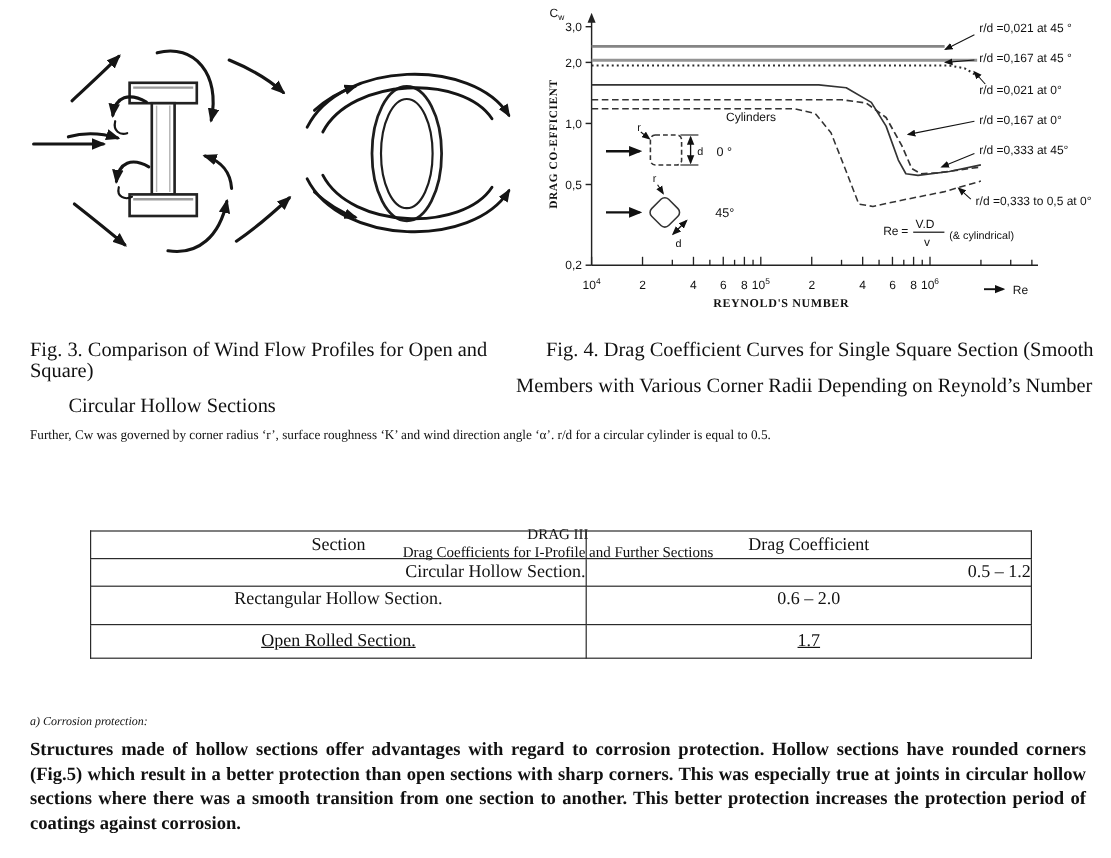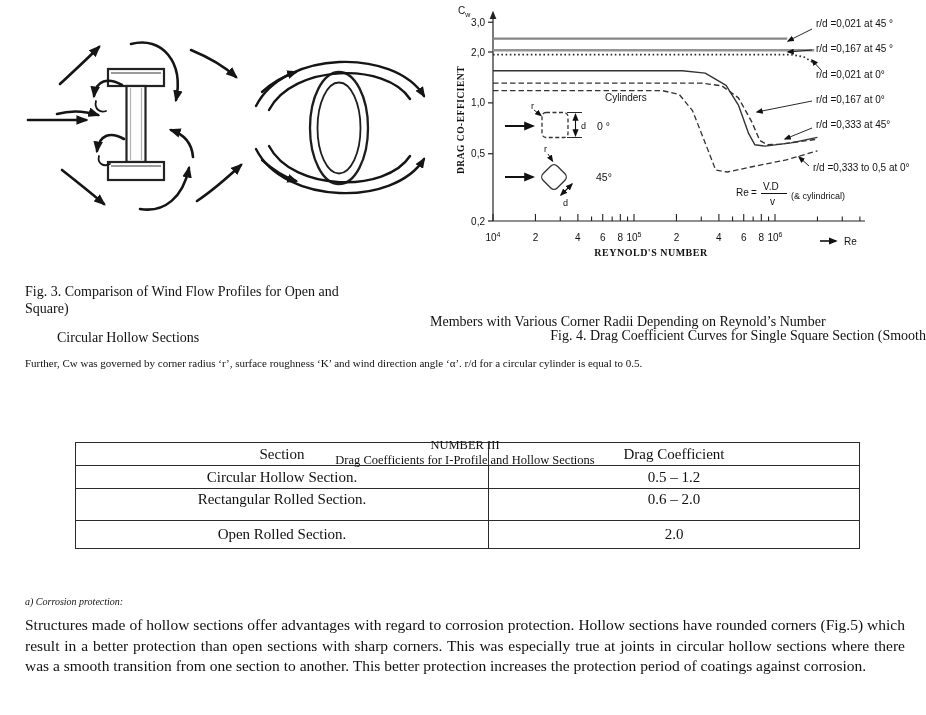--- a/index.html
+++ b/index.html
@@ -1,39 +1,39 @@
 <!DOCTYPE html>
 <html><head>
 <meta charset="utf-8">
 <style>
   html,body{margin:0;padding:0;background:#fff;}
   .page{position:relative;width:926px;height:715px;background:#ffffff;overflow:hidden;
         font-family:"Liberation Serif",serif;color:#111;}
   svg{position:absolute;display:block;}
   #fig3-svg{left:0;top:0;}
   #fig4-svg{left:455px;top:0;}
-  .cap{position:absolute;font-size:14px;line-height:15px;white-space:nowrap;}
+  .cap{position:absolute;font-size:17px;line-height:15px;white-space:nowrap;}
   #cap3a{left:25px;top:284px;}
   #cap3b{left:25px;top:301px;}
   #cap3c{left:57px;top:330px;}
-  #cap4a{left:455px;top:284px;width:471px;text-align:right;margin-top:44px;}
+  #cap4a{left:455px;top:284px;width:471px;text-align:left;}
   #cap4b{left:430px;top:314px;width:406px;text-align:left;}
   #para1{position:absolute;left:25px;top:353px;width:878px;font-size:11px;line-height:21px;text-align:justify;}
   #tbl-title{position:absolute;left:75px;top:438px;width:780px;text-align:center;font-size:12.5px;}
   #tbl-sub{position:absolute;left:75px;top:453px;width:780px;text-align:center;font-size:12.5px;}
   #tbl{position:absolute;left:75px;top:442px;width:782px;border-collapse:collapse;table-layout:fixed;}
   #tbl th,#tbl td{border:1.4px solid #2b2b2b;text-align:center;font-weight:normal;
                   font-size:15px;padding:0;font-family:"Liberation Serif",serif;}
   #tbl th{height:22px;width:412px;}
   #tbl th+th{width:370px;}
-  #tbl tr.r0 td{height:22px;}
+  #tbl tr.r0 td{height:22px;text-align:right;}
   #tbl tr.r1 td{height:29px;vertical-align:top;padding-top:2px;}
-  #tbl tr.r2 td{height:27px;}
+  #tbl tr.r2 td{height:27px;text-decoration:underline;}
   #secA-h{position:absolute;left:25px;top:596px;font-size:10px;font-style:italic;}
-  #secA-b{position:absolute;left:25px;top:615px;width:880px;font-size:15.5px;line-height:20.5px;text-align:justify;}
+  #secA-b{position:absolute;left:25px;top:615px;width:880px;font-size:15.5px;line-height:20.5px;text-align:justify;font-weight:bold;}
 </style>
 </head>
 <body>
 
 <div class="page">
 
   <svg id="fig3-svg" width="455" height="272" viewBox="0 0 455 272">
     <defs>
       <marker id="ah3" viewBox="0 0 10 8" refX="8" refY="4" markerWidth="4.6" markerHeight="3.8" orient="auto">
         <path d="M0,0 L10,4 L0,8 Z" fill="#151515"></path>
@@ -194,41 +194,41 @@
     </svg>
 
   <div class="cap" id="cap3a">Fig. 3. Comparison of Wind Flow Profiles for Open and</div>
   <div class="cap" id="cap3b">Square)</div>
   <div class="cap" id="cap3c">Circular Hollow Sections</div>
   <div class="cap" id="cap4a">Fig. 4. Drag Coefficient Curves for Single Square Section (Smooth</div>
   <div class="cap" id="cap4b">Members with Various Corner Radii Depending on Reynold’s Number</div>
 
   <div id="para1">Further, Cw was governed by corner radius ‘r’, surface roughness ‘K’ and wind direction angle ‘α’. r/d for a circular cylinder is equal to 0.5.</div>
 
-  <div id="tbl-title">NUMBER III</div>
-  <div id="tbl-sub">Drag Coefficients for I-Profile and Hollow Sections</div>
+  <div id="tbl-title">DRAG III</div>
+  <div id="tbl-sub">Drag Coefficients for I-Profile and Further Sections</div>
   <table id="tbl">
     <thead>
         <tr id="tbl-head">
           <th>Section</th>
           <th>Drag Coefficient</th>
         </tr>
       </thead>
     <tbody id="tbl-body">
         <tr class="r0">
           <td>Circular Hollow Section.</td>
           <td>0.5 – 1.2</td>
         </tr>
         <tr class="r1">
-          <td>Rectangular Rolled Section.</td>
+          <td>Rectangular Hollow Section.</td>
           <td>0.6 – 2.0</td>
         </tr>
         <tr class="r2">
           <td>Open Rolled Section.</td>
-          <td>2.0</td>
+          <td>1.7</td>
         </tr>
       </tbody>
   </table>
 
   <div id="secA-h">a) Corrosion protection:</div>
   <div id="secA-b">Structures made of hollow sections offer advantages with regard to corrosion protection. Hollow sections have rounded corners (Fig.5) which result in a better protection than open sections with sharp corners. This was especially true at joints in circular hollow sections where there was a smooth transition from one section to another. This better protection increases the protection period of coatings against corrosion.</div>
 
 </div>
 
 </body></html>

